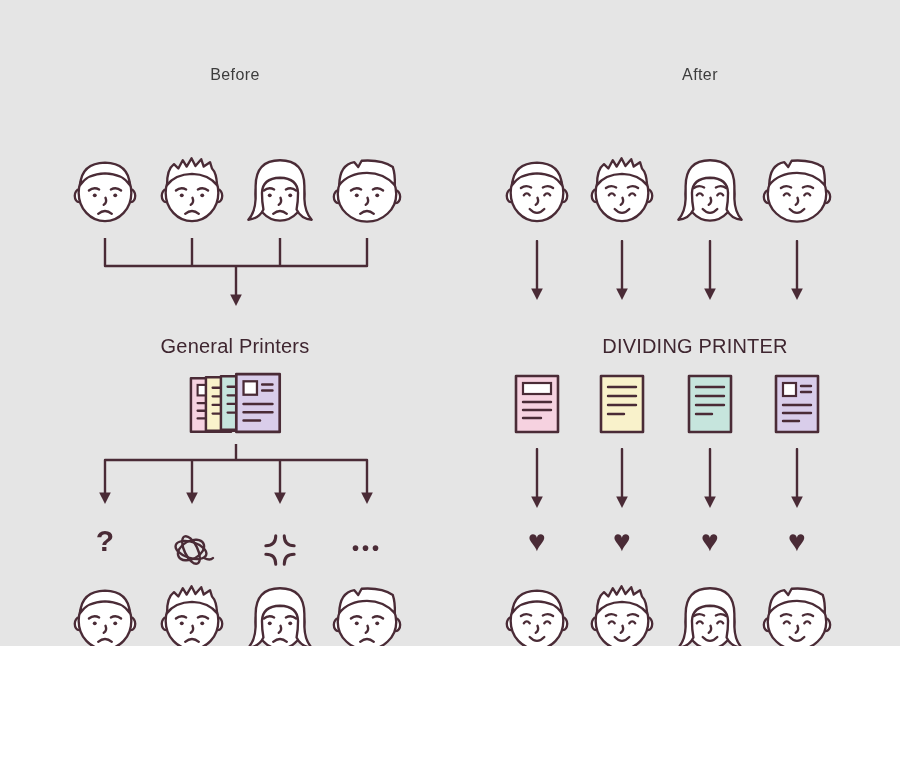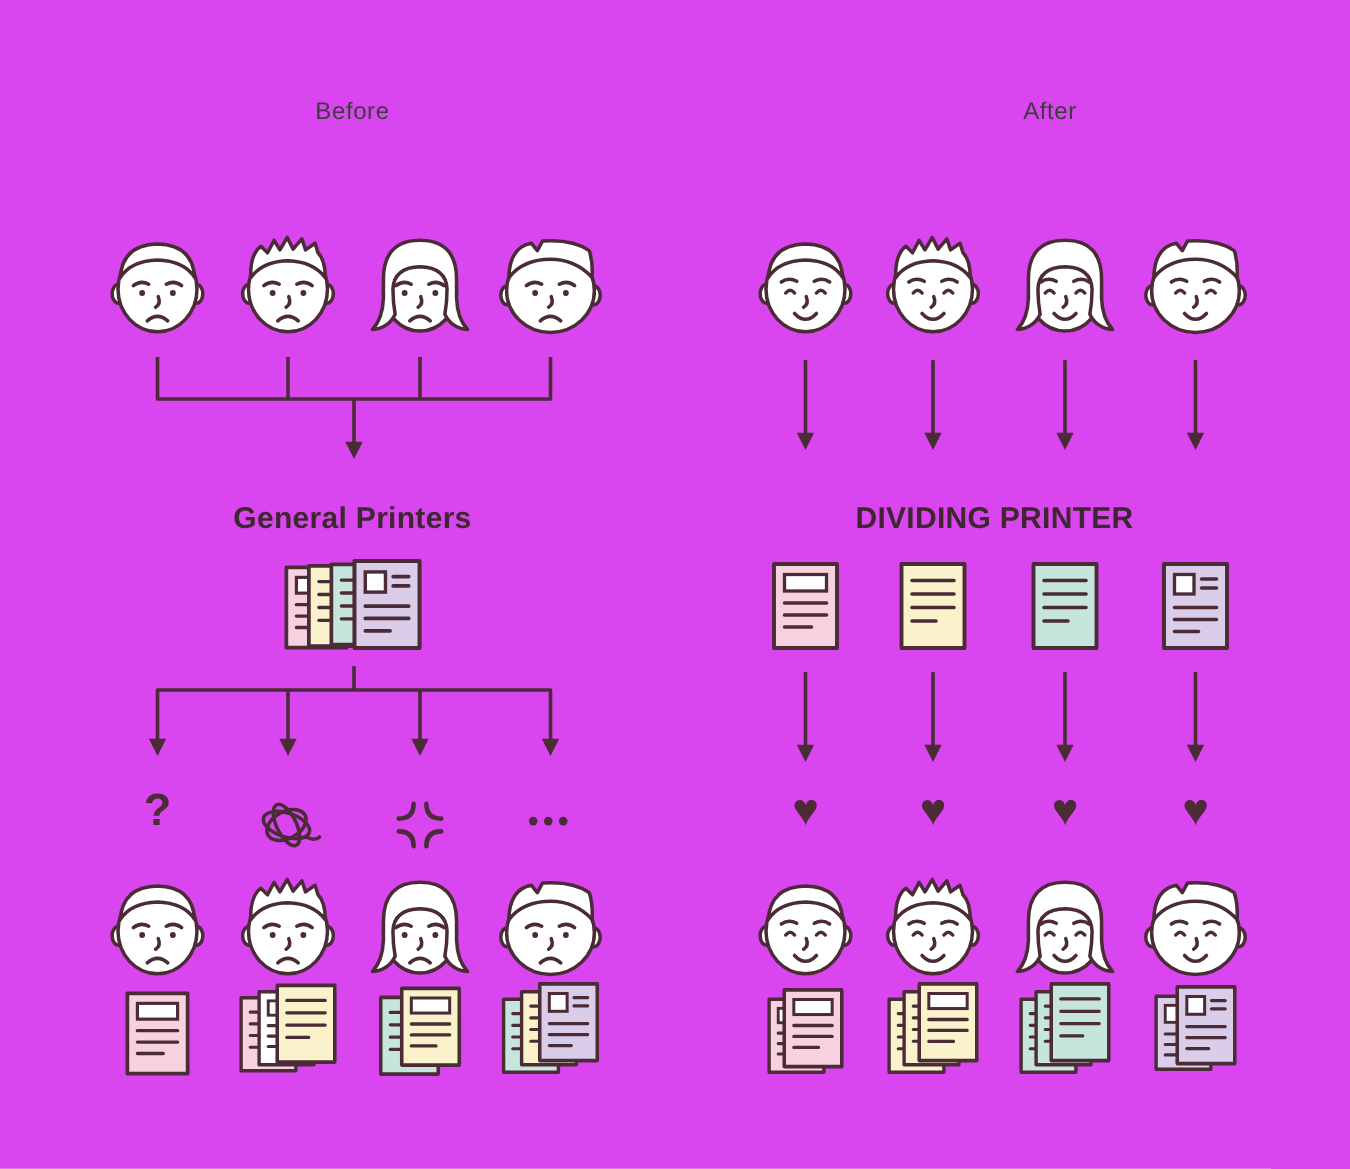--- a/index.html
+++ b/index.html
@@ -1,24 +1,24 @@
 <!DOCTYPE html>
 <html style="--ink: #4a2b36; --title: #3f2630; --label: #3d3d3d; --pink: #f6d2e0; --yellow: #f9f2cb; --teal: #c6e5dd; --purple: #d9cdea; --heart: #4a2b36; --white: #ffffff;"><head>
 <meta charset="utf-8">
 <style>
   :root{
     --ink:#4a2b36; --title:#3f2630; --label:#3d3d3d;
     --pink:#f6d2e0; --yellow:#f9f2cb; --teal:#c6e5dd; --purple:#d9cdea; --heart:#4a2b36; --white:#ffffff;
   }
   *{margin:0;padding:0;box-sizing:border-box}
   body{background:#fff;font-family:"Liberation Sans",sans-serif}
-  .canvas{position:relative;width:900px;height:779px;background:#d946ef;overflow:hidden}
+  .canvas{position:relative;width:900px;height:646px;background:#e5e5e5;overflow:hidden}
   .abs{position:absolute}
   .label{position:absolute;width:200px;text-align:center;font-size:16px;color:var(--label);letter-spacing:.4px}
-  .title{position:absolute;width:300px;text-align:center;font-size:20px;font-weight:700;color:var(--title);letter-spacing:.2px}
+  .title{position:absolute;width:300px;text-align:center;font-size:20px;font-weight:400;color:var(--title);letter-spacing:.2px}
   .sym{position:absolute;text-align:center;color:var(--ink);font-weight:700}
   .q{width:40px;font-size:30px;line-height:1}
   .dots{width:60px;font-size:20px;letter-spacing:3px;line-height:1}
   .heart{position:absolute;width:40px;text-align:center;font-size:30px;line-height:1;color:var(--heart)}
   .ln{fill:none;stroke:var(--ink);stroke-width:2.4;stroke-linecap:round;stroke-linejoin:round}
   .lnb{fill:none;stroke:var(--ink);stroke-width:3.2;stroke-linecap:round;stroke-linejoin:round}
   .sh{fill:#fff;stroke:var(--ink);stroke-width:2.4;stroke-linejoin:round}
   .dot{fill:var(--ink)}
   .body{fill:currentColor;stroke:var(--ink);stroke-width:2.6;stroke-linejoin:round}
   .wfill{fill:#fff;stroke:var(--ink);stroke-width:2.2}
@@ -262,21 +262,21 @@
     <svg class="abs" style="left:615px;top:240px" width="14" height="60" viewBox="0 0 14 60">
         <use href="#arrowg"></use>
       </svg>
     <svg class="abs" style="left:703px;top:240px" width="14" height="60" viewBox="0 0 14 60">
         <use href="#arrowg"></use>
       </svg>
     <svg class="abs" style="left:790px;top:240px" width="14" height="60" viewBox="0 0 14 60">
         <use href="#arrowg"></use>
       </svg>
 
-    <div class="title" style="left:513px;top:335px">DIVIDING PRINTER</div>
+    <div class="title" style="left:545px;top:335px">DIVIDING PRINTER</div>
 
     <svg class="abs pink" style="left:514px;top:374px" width="46" height="60" viewBox="0 0 46 60">
         <use href="#docA"></use>
       </svg>
     <svg class="abs yellow" style="left:599px;top:374px" width="46" height="60" viewBox="0 0 46 60">
         <use href="#docB"></use>
       </svg>
     <svg class="abs teal" style="left:687px;top:374px" width="46" height="60" viewBox="0 0 46 60">
         <use href="#docB"></use>
       </svg>

